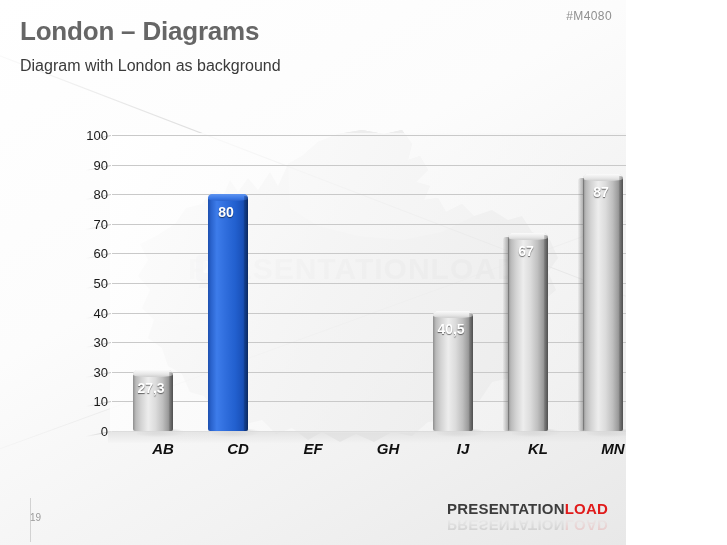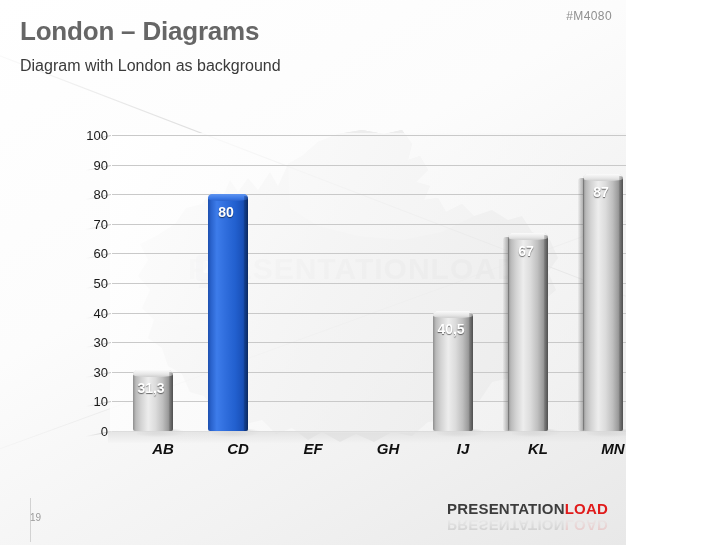--- a/index.html
+++ b/index.html
@@ -435,21 +435,21 @@
           <span class="ytick">10</span>
         </div>
       <div class="gridline zero" style="top:296px;">
           <span class="grid-lead"></span>
           <span class="ytick">0</span>
         </div>
 
       <div class="bar-slot" style="left:21px;">
         <div class="bar-shadow"></div>
         <div class="bar bar-grey" style="height:60.7px;">
-          <span class="bar-value">31,3</span>
+          <span class="bar-value">27,3</span>
         </div>
       </div>
 
       <div class="bar-slot" style="left:96px;">
         <div class="bar-shadow"></div>
         <div class="bar bar-blue" style="height:236.8px;">
           <span class="bar-value">80</span>
         </div>
       </div>
 

